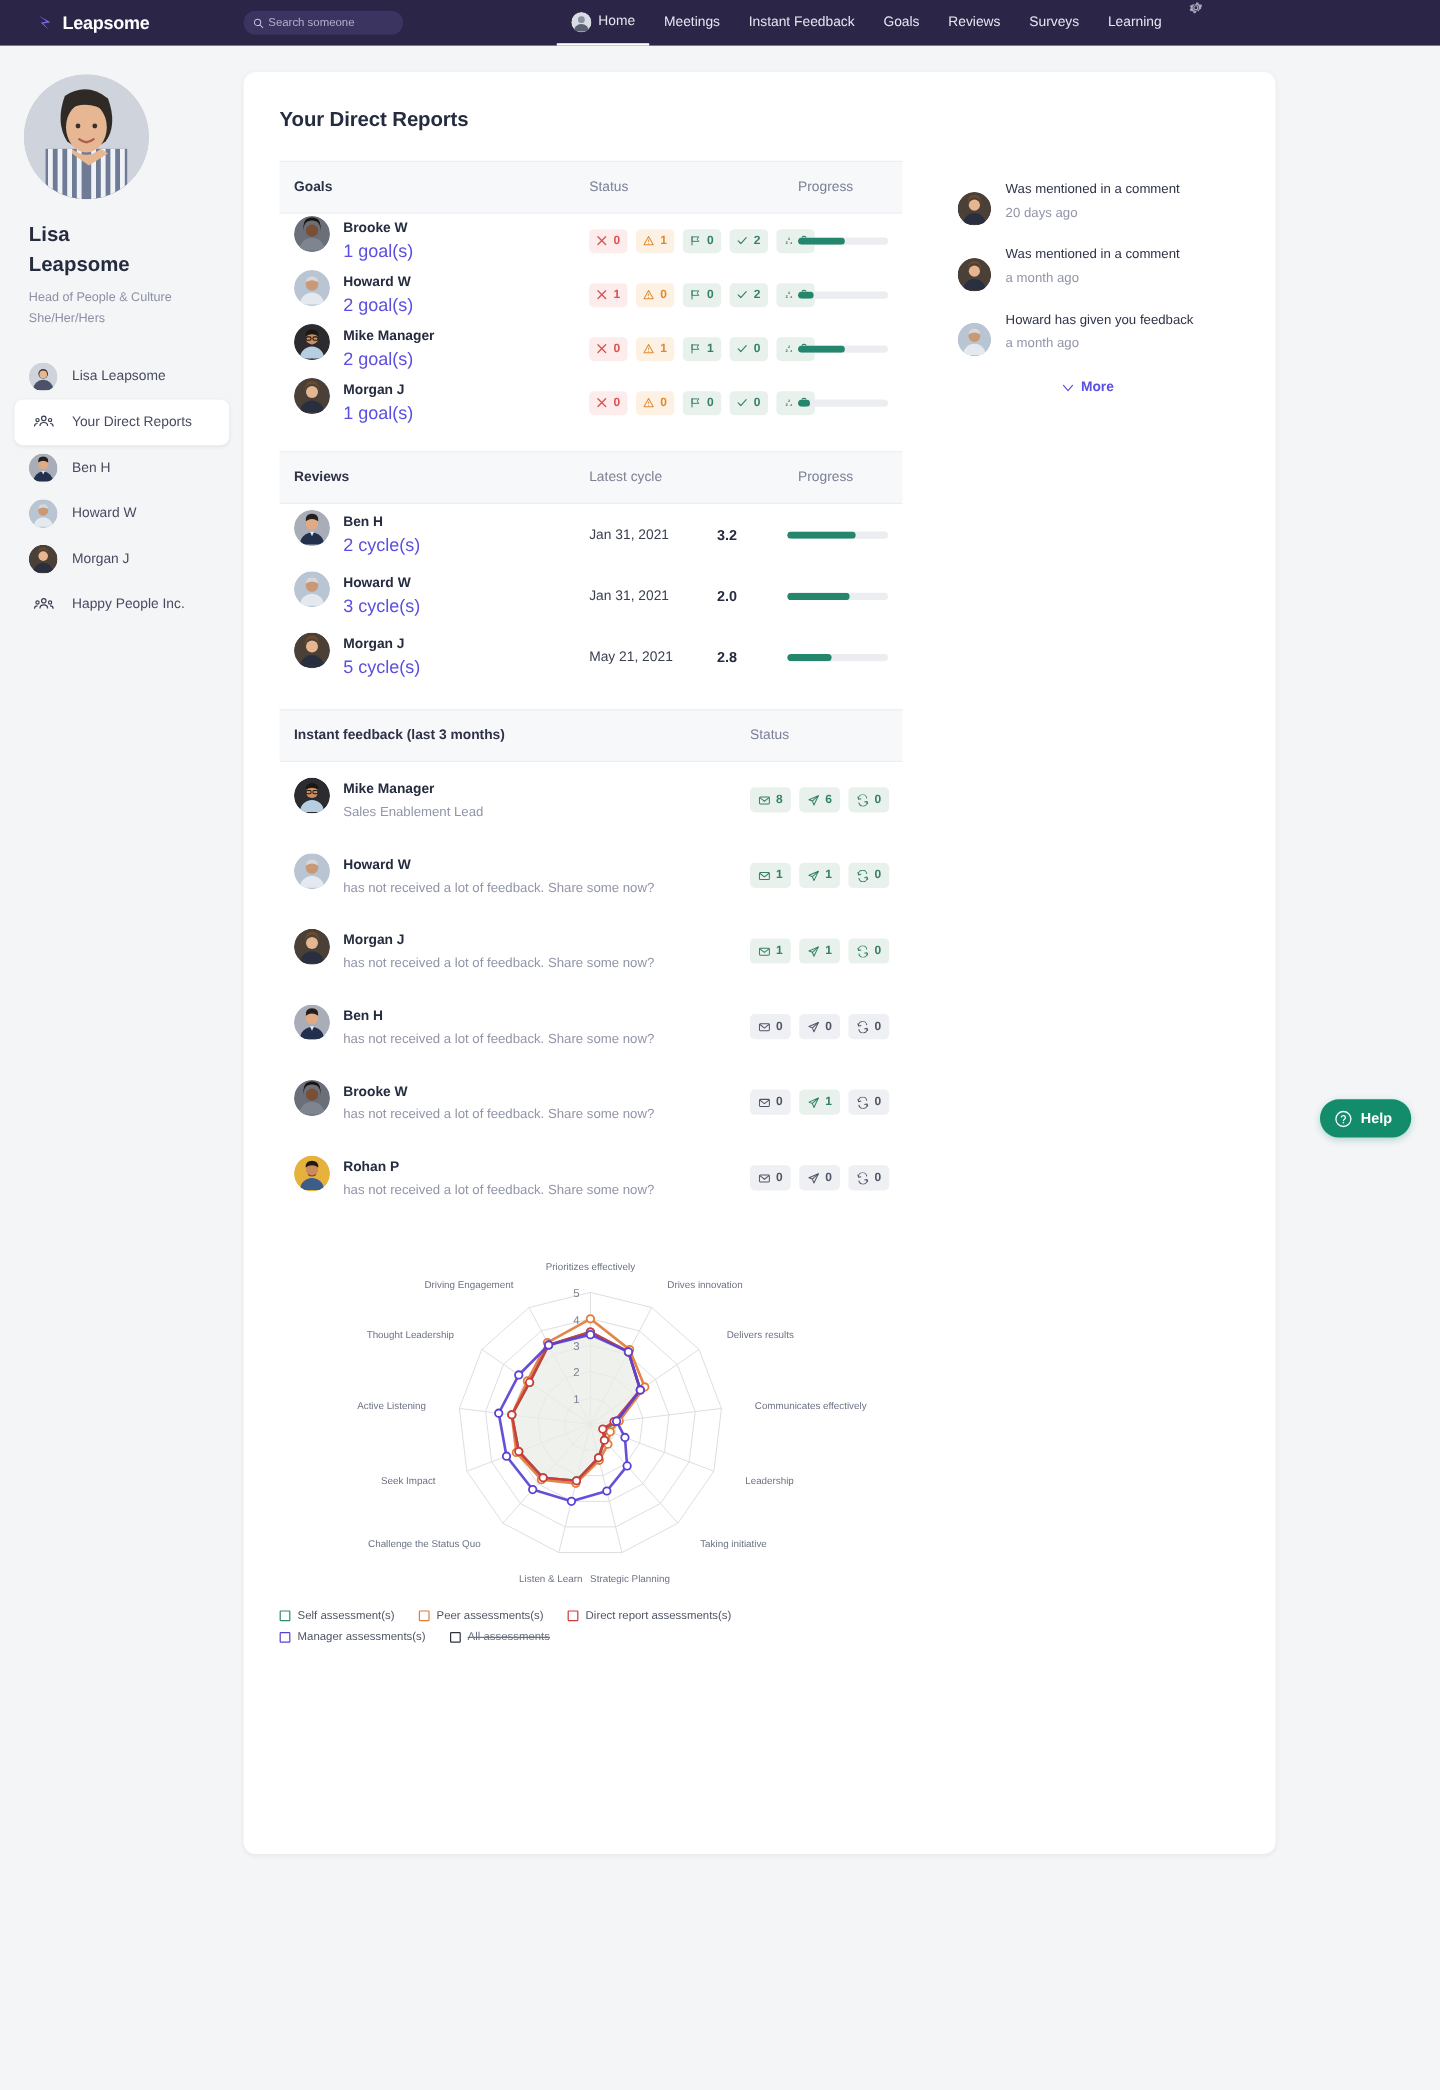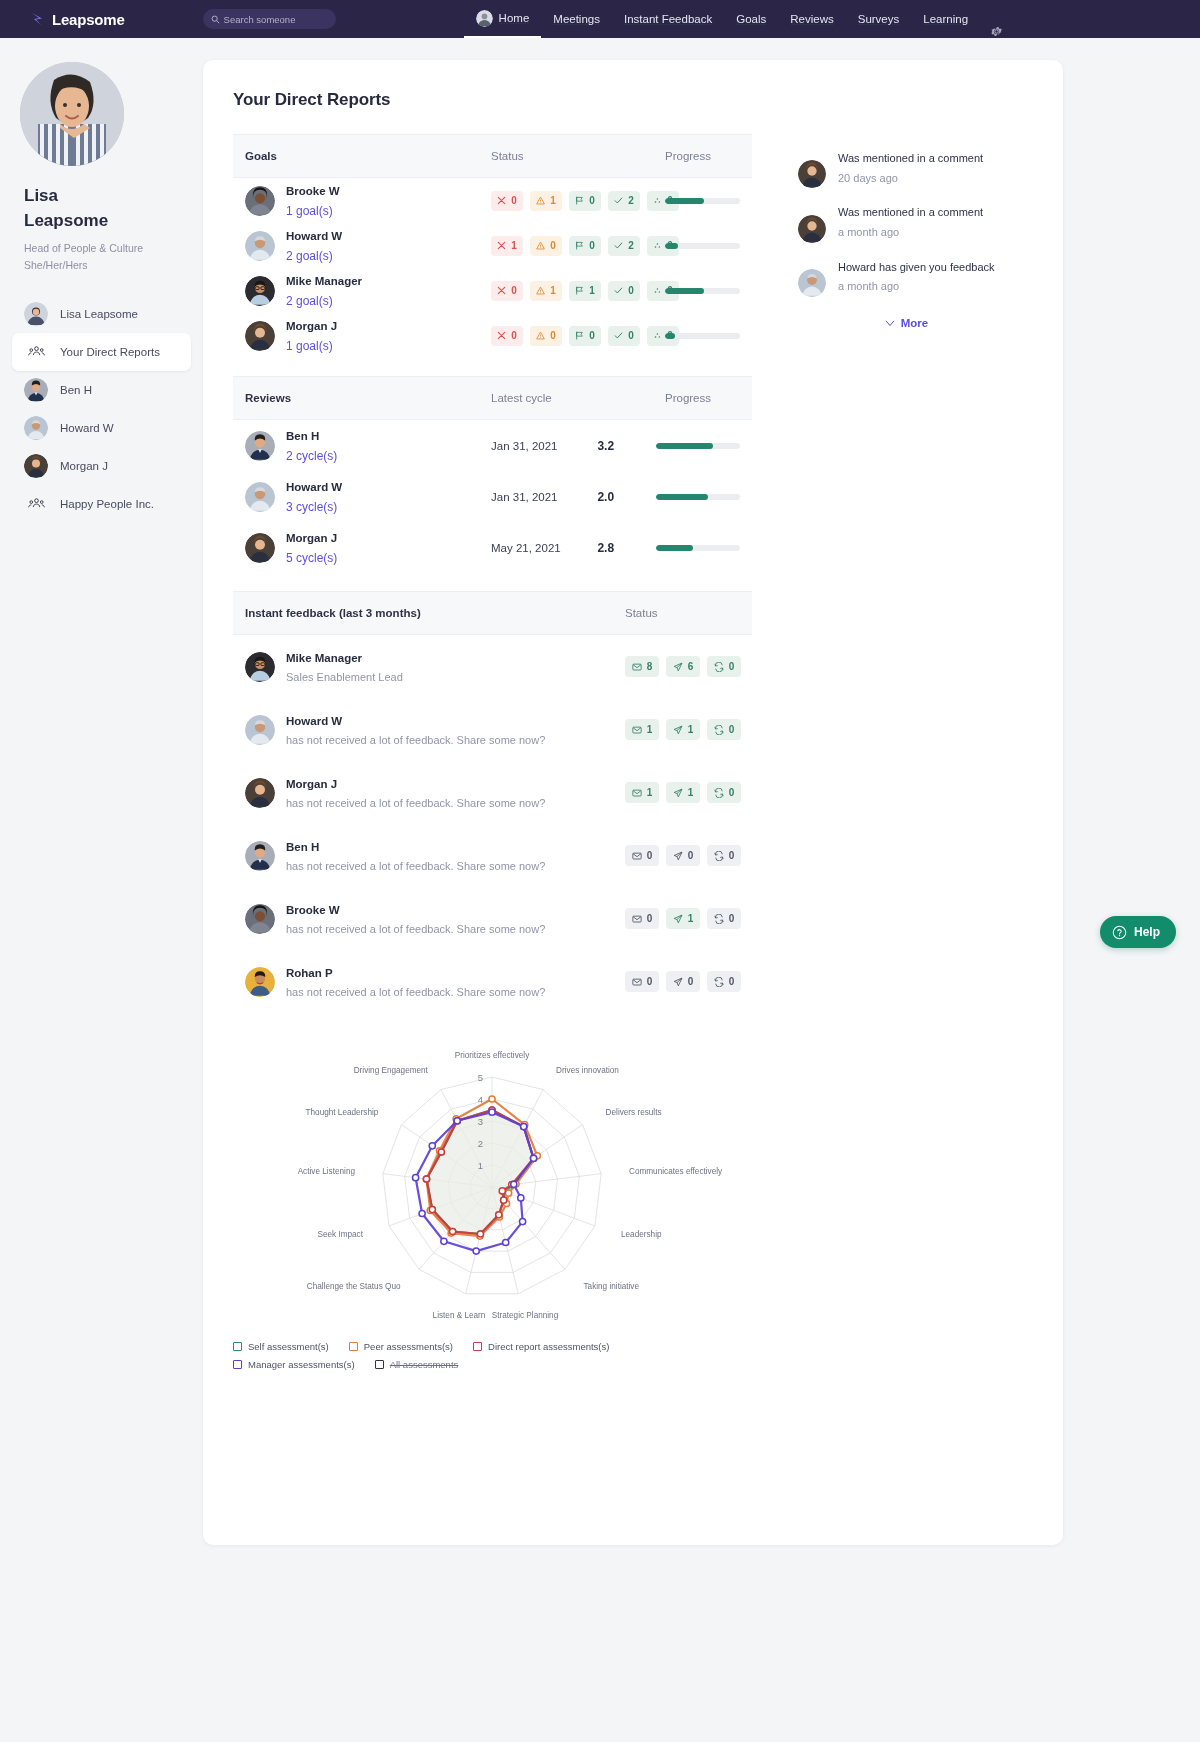--- a/index.html
+++ b/index.html
@@ -26,21 +26,21 @@
     background: #3b3360; border-radius: 10px;
     display: flex; align-items: center; gap: 4px; padding: 0 8px;
   }
   .search-icon { width: 9px; height: 9px; flex: 0 0 auto; }
   .search-input {
     background: transparent; border: none; outline: none;
     color: #c8c4dc; font-size: 9.5px; width: 100%;
     font-family: "Liberation Sans", sans-serif;
   }
   .search-input::placeholder { color: #b5b0cd; }
-  .nav-items { display: flex; align-items: flex-end; gap: 0; margin-left: 128px; height: 100%; text-decoration: underline; }
+  .nav-items { display: flex; align-items: flex-start; gap: 0; margin-left: 128px; height: 100%; text-decoration: underline; }
   .nav-item {
     color: #e7e5f0; font-size: 11.5px; padding: 0 12px;
     height: 100%; display: flex; align-items: center; cursor: pointer;
     white-space: nowrap;
   }
   .nav-item.active { border-bottom: 2px solid #ffffff; }
   .nav-avatar {
     width: 17px; height: 17px; border-radius: 50%;
     margin-right: 6px; overflow: hidden; flex: 0 0 auto;
   }
@@ -83,24 +83,24 @@
 
   .table-head {
     background: #f7f8fa; border-top: 1px solid #eceef2; border-bottom: 1px solid #eceef2;
     height: 44px; display: flex; align-items: center; padding: 0 12px;
   }
   .th-main { font-size: 11.5px; font-weight: bold; color: #2d3247; }
   .th-main .th-sub { font-weight: normal; color: #5d6276; }
   .th-col { font-size: 11.5px; color: #7b8096; }
 
   .row { display: flex; align-items: center; padding: 0 12px; }
-  .row-person { display: flex; align-items: center; gap: 11px; flex: 0 0 auto; }
+  .row-person { display: flex; gap: 11px; flex: 0 0 auto; }
   .row-avatar { width: 30px; height: 30px; border-radius: 50%; overflow: hidden; flex: 0 0 auto; }
   .row-name { font-size: 11.5px; font-weight: bold; color: #262c3f; line-height: 1.5; }
-  .row-link { font-size: 12px; color: #5b4fe0; line-height: 1.5; cursor: pointer; margin-top: 16px; }
+  .row-link { font-size: 15px; color: #5b4fe0; line-height: 1.5; cursor: pointer; margin-top: 16px; }
   .row-sub { font-size: 11px; color: #9195a8; line-height: 1.5; }
 
   .status-group { display: flex; gap: 7px; }
   .chip {
     min-width: 32px; height: 20px; border-radius: 4px;
     display: flex; align-items: center; justify-content: center; gap: 5px;
     font-size: 10px; font-weight: bold; padding: 0 6px;
   }
   .chip svg { width: 9px; height: 9px; display: block; }
   .chip.red { background: #fdecec; color: #d9534f; }

